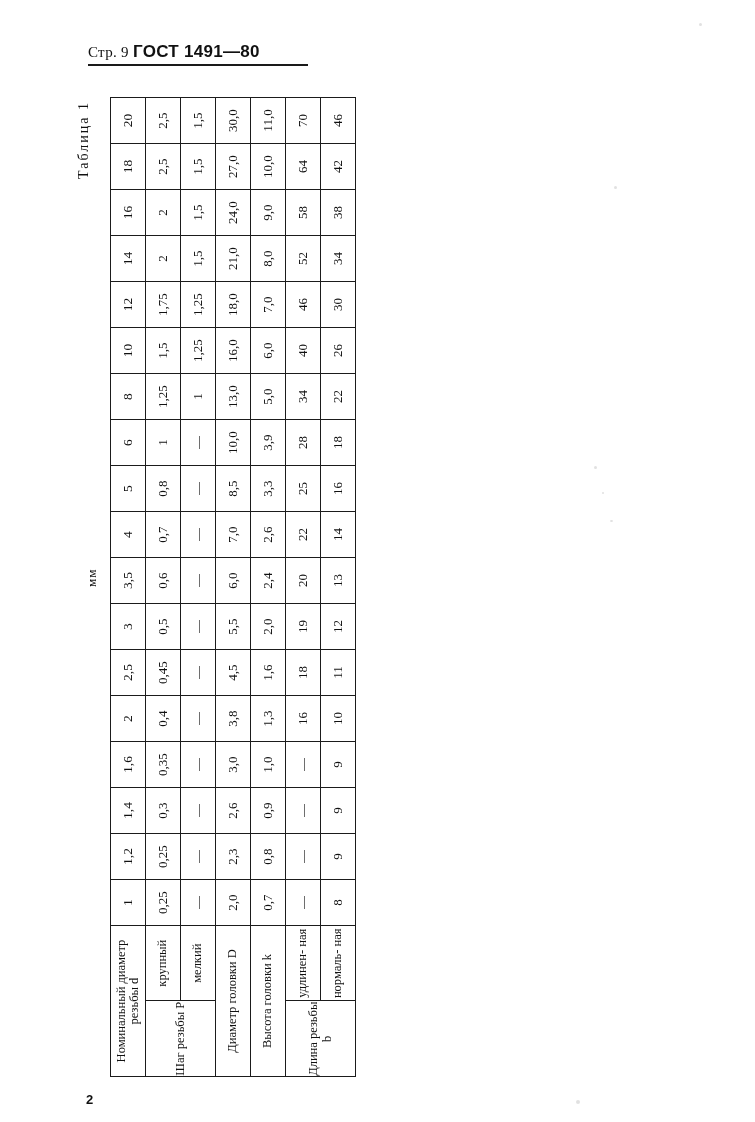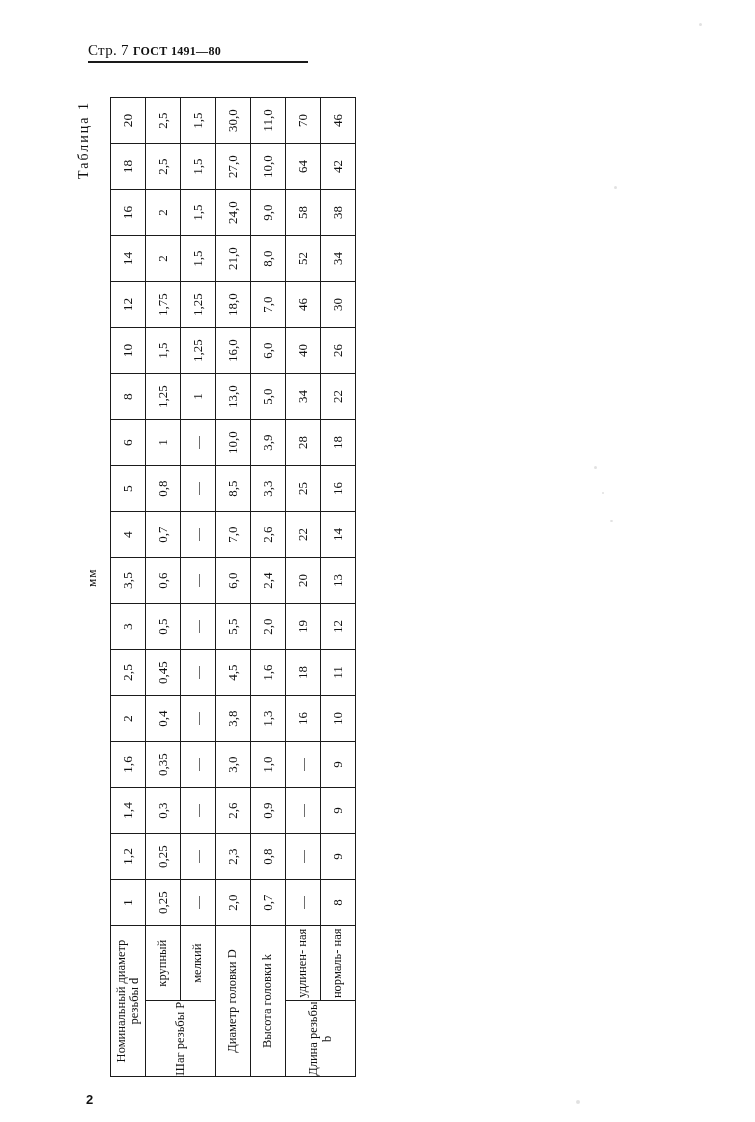--- a/index.html
+++ b/index.html
@@ -26,22 +26,22 @@
     padding-bottom: 2px;
     font-size: 15px;
     letter-spacing: 0.3px;
     white-space: nowrap;
   }
   .page-header .pg {
     font-family: "Liberation Serif", serif;
   }
   .page-header .std {
     font-weight: bold;
-    font-family: Liberation Serif, serif;
-    font-size: 12px;
+    font-family: Liberation Sans, sans-serif;
+    font-size: 17px;
   }
 
   
   .footer-num {
     position: absolute;
     left: 86px;
     top: 1092px;
     font-size: 13px;
     font-weight: bold;
     font-family: "Liberation Sans", sans-serif;
@@ -131,21 +131,21 @@
     position: absolute;
     background: #c9c9c9;
     border-radius: 50%;
     opacity: .55;
   }
 </style>
 </head>
 <body>
 
 <div class="page-header">
-  <span class="pg">Стр. 7</span>
+  <span class="pg">Стр. 9</span>
   <span class="std">ГОСТ 1491—80</span>
 </div>
 
 <div id="rot-wrap">
   <div id="rot-inner">
 
     <div class="tbl-caption">Таблица 1</div>
     <div class="unit-label">мм</div>
 
     <table class="gost">

